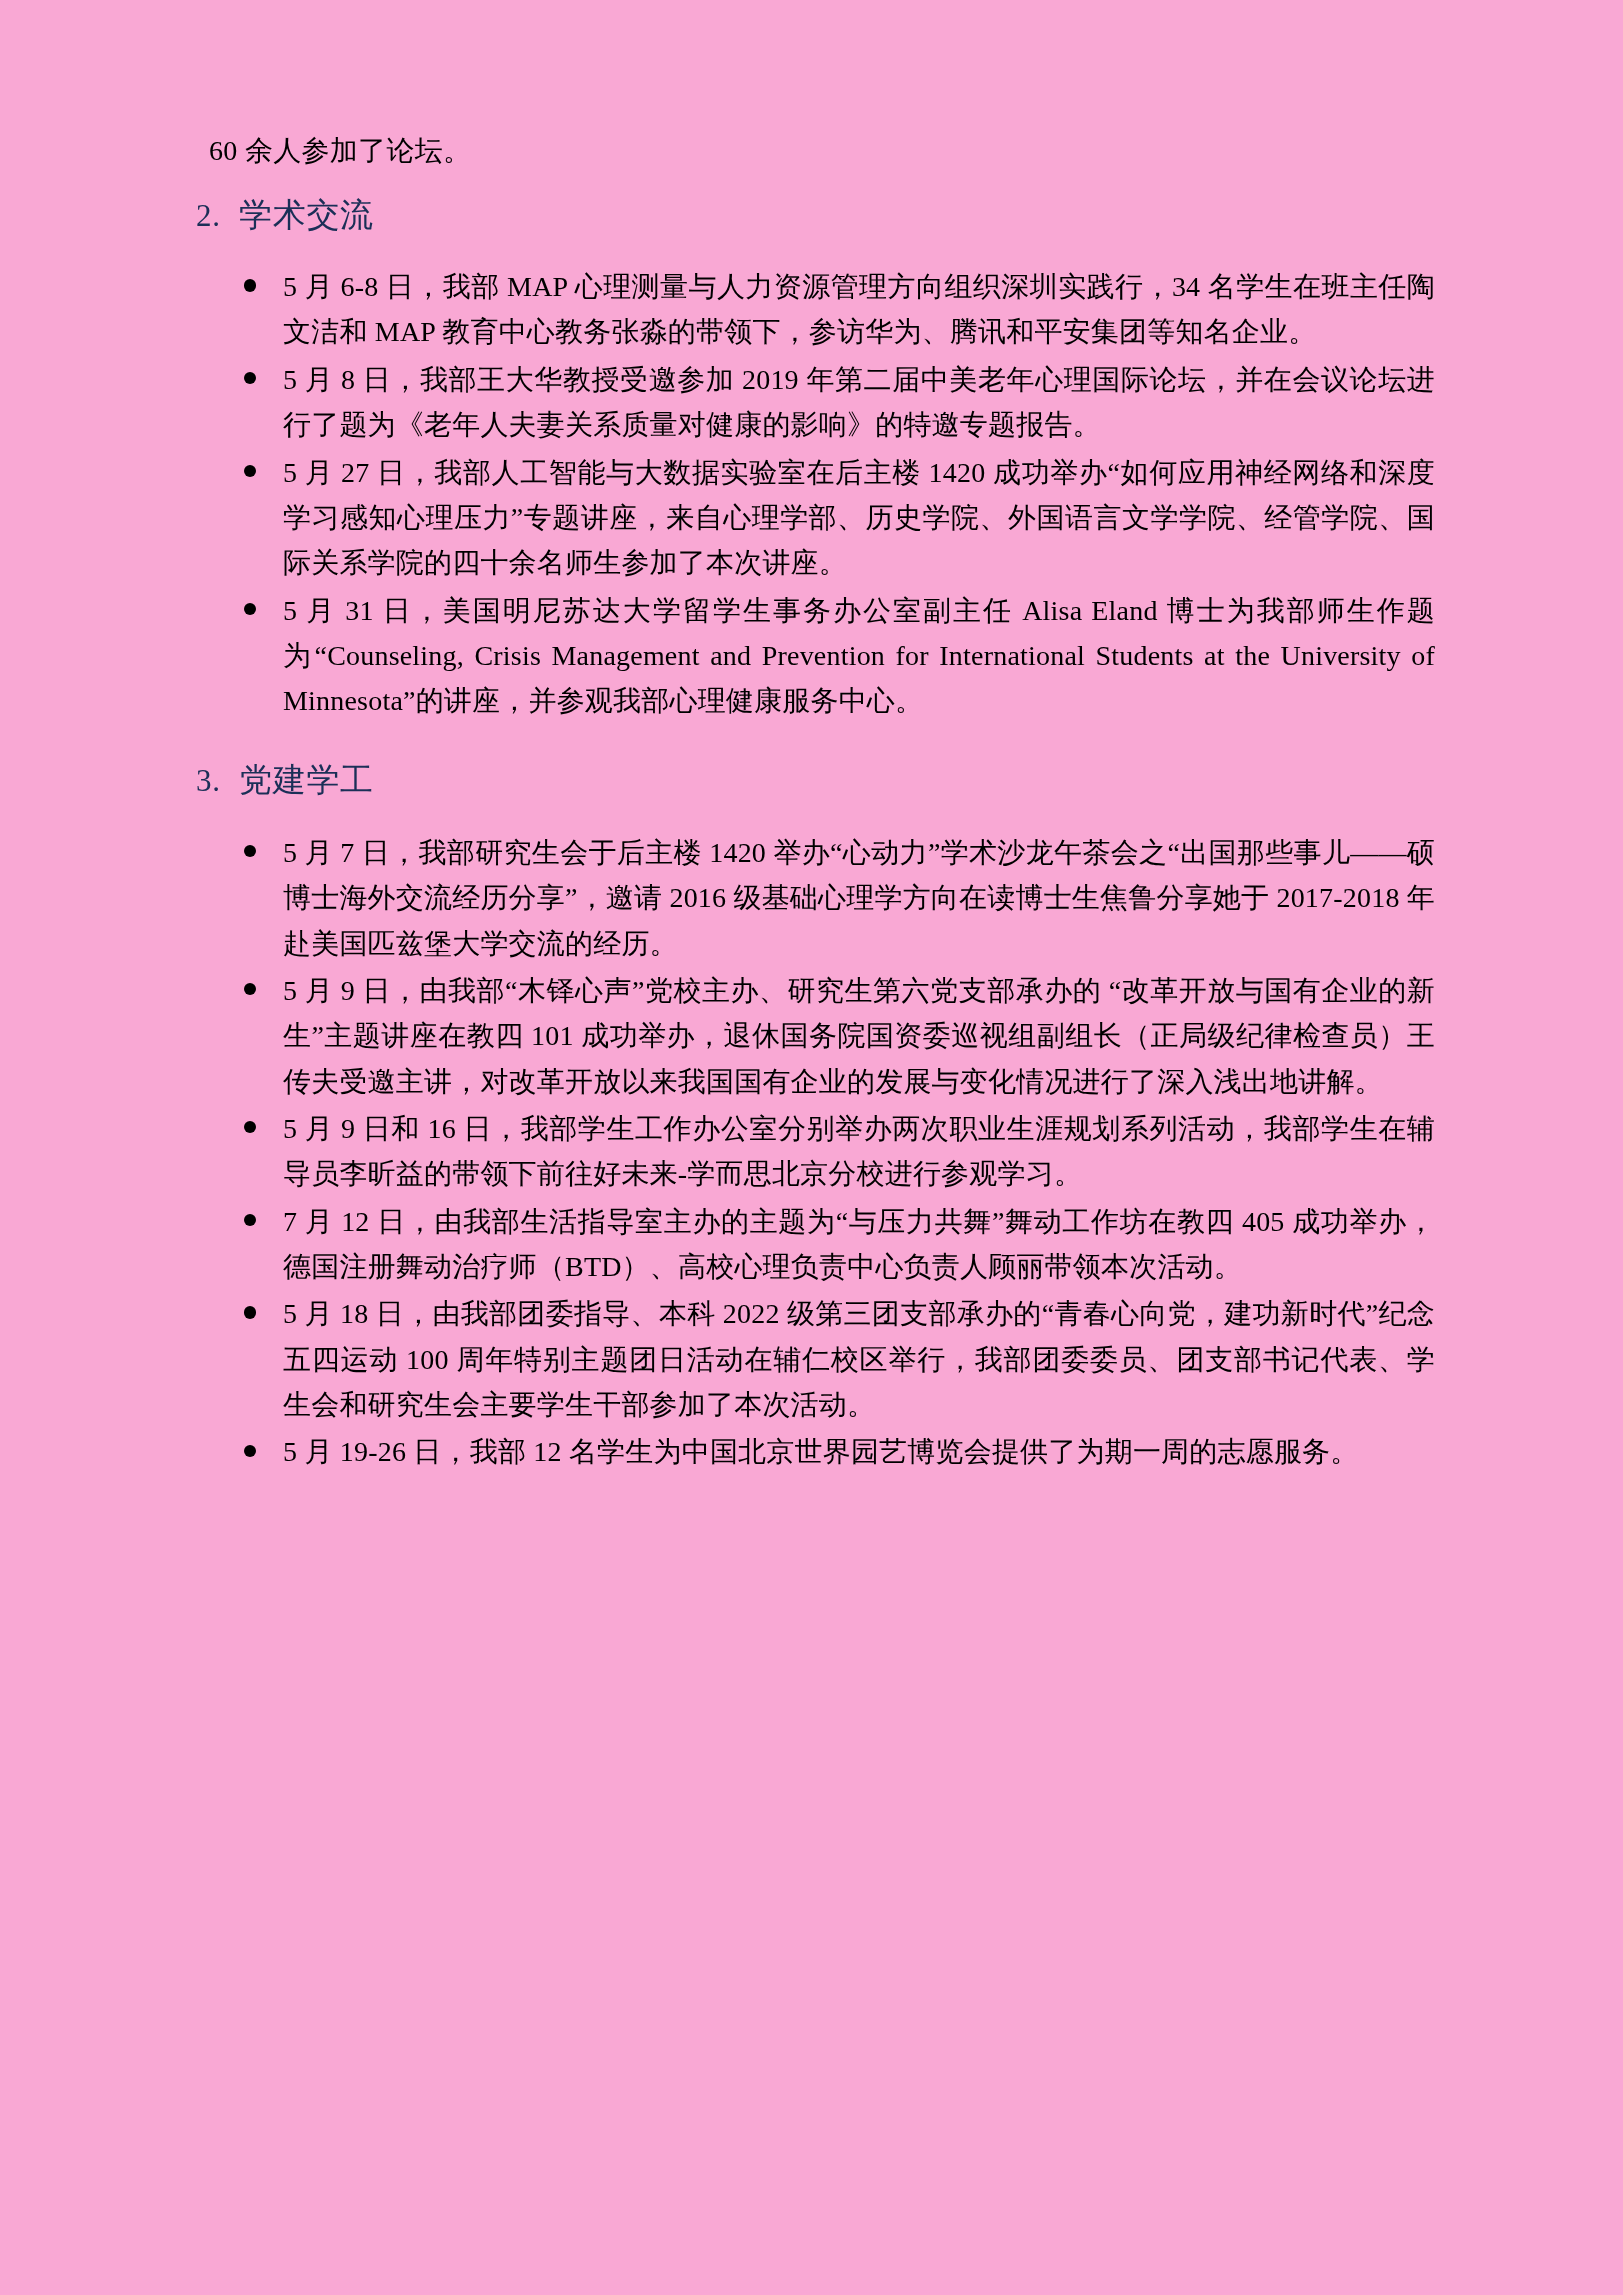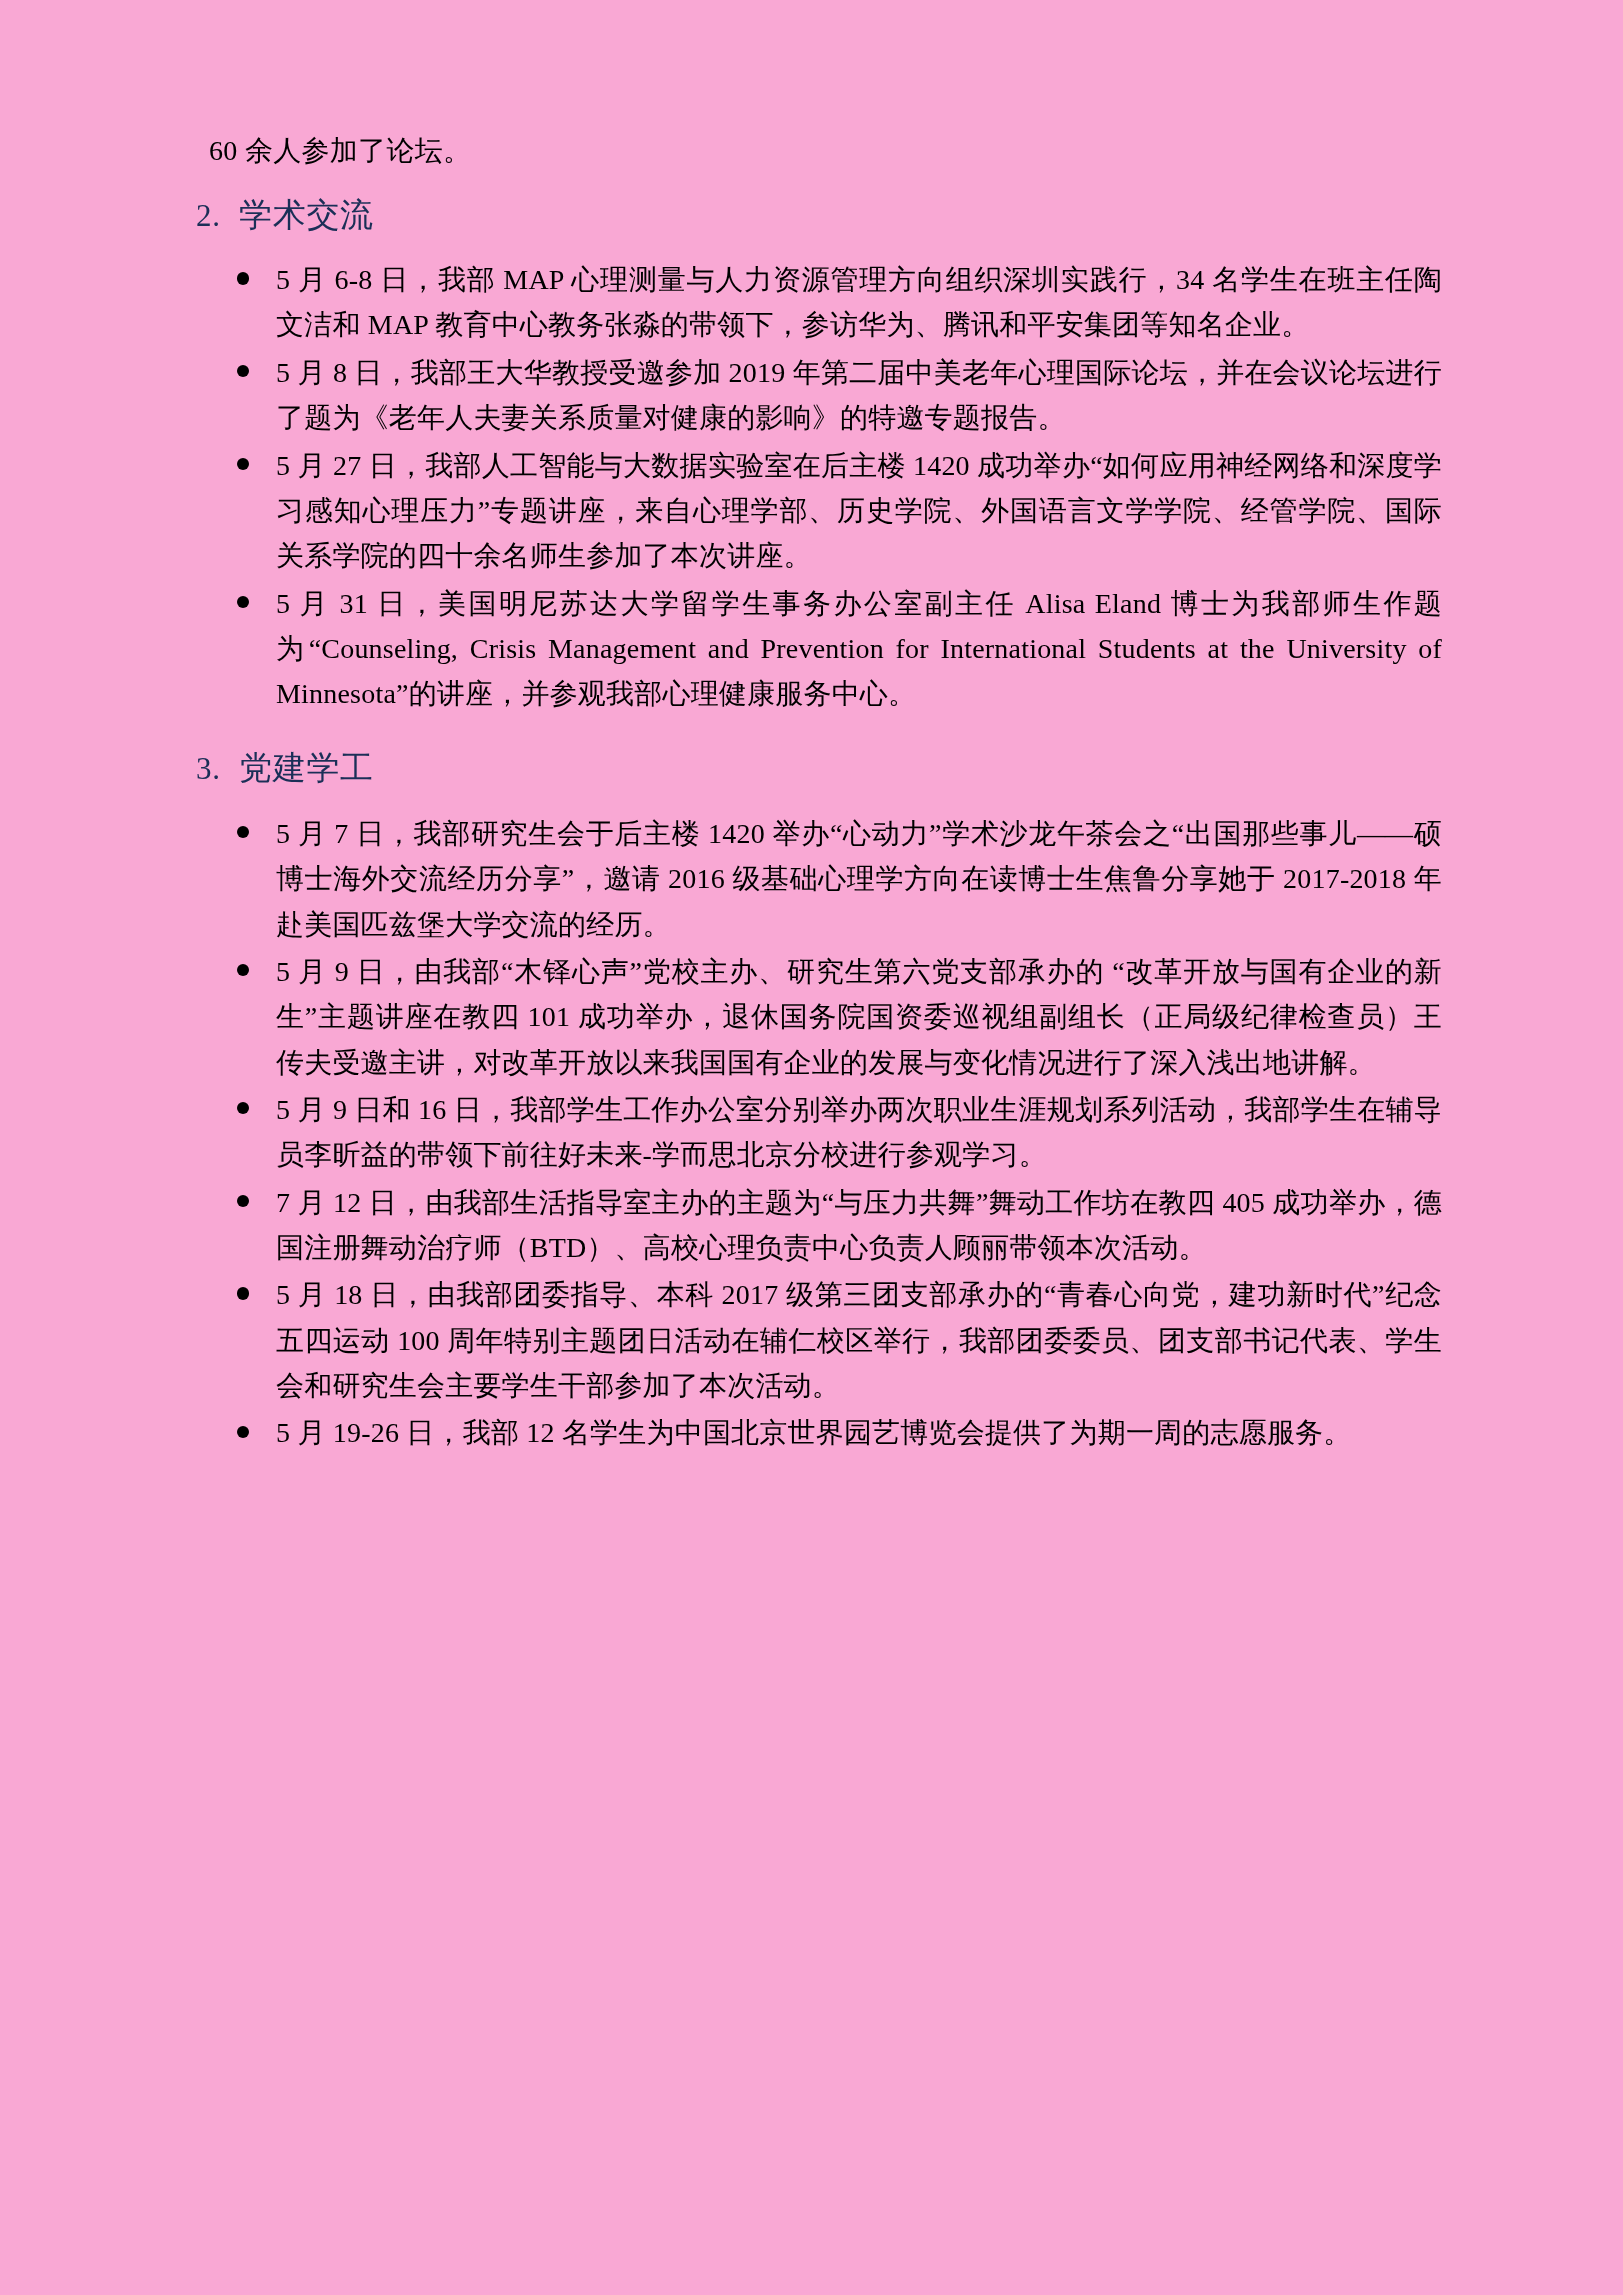--- a/index.html
+++ b/index.html
@@ -54,21 +54,21 @@
     font-weight: normal;
     font-size: 31px;
   }
   .heading .htext {
     font-weight: normal;
   }
 
   
   .bullets {
     list-style: none;
-    margin: 0;
+    margin: 7px;
     padding: 0;
   }
   .bullets li {
     position: relative;
     padding-left: 80px;
     font-size: 28px;
     line-height: 1.62;
     color: #000000;
     text-align: justify;
     text-justify: inter-ideograph;
@@ -144,21 +144,21 @@
       <li>
           <span class="dot"></span>
           <span class="txt">5 月 9 日和 16 日，我部学生工作办公室分别举办两次职业生涯规划系列活动，我部学生在辅导员李昕益的带领下前往好未来-学而思北京分校进行参观学习。</span>
         </li>
       <li>
           <span class="dot"></span>
           <span class="txt">7 月 12 日，由我部生活指导室主办的主题为“与压力共舞”舞动工作坊在教四 405 成功举办，德国注册舞动治疗师（BTD）、高校心理负责中心负责人顾丽带领本次活动。</span>
         </li>
       <li>
           <span class="dot"></span>
-          <span class="txt">5 月 18 日，由我部团委指导、本科 2017 级第三团支部承办的“青春心向党，建功新时代”纪念五四运动 100 周年特别主题团日活动在辅仁校区举行，我部团委委员、团支部书记代表、学生会和研究生会主要学生干部参加了本次活动。</span>
+          <span class="txt">5 月 18 日，由我部团委指导、本科 2022 级第三团支部承办的“青春心向党，建功新时代”纪念五四运动 100 周年特别主题团日活动在辅仁校区举行，我部团委委员、团支部书记代表、学生会和研究生会主要学生干部参加了本次活动。</span>
         </li>
       <li>
           <span class="dot"></span>
           <span class="txt">5 月 19-26 日，我部 12 名学生为中国北京世界园艺博览会提供了为期一周的志愿服务。</span>
         </li>
     </ul>
 
   </div>
 </div>
 

